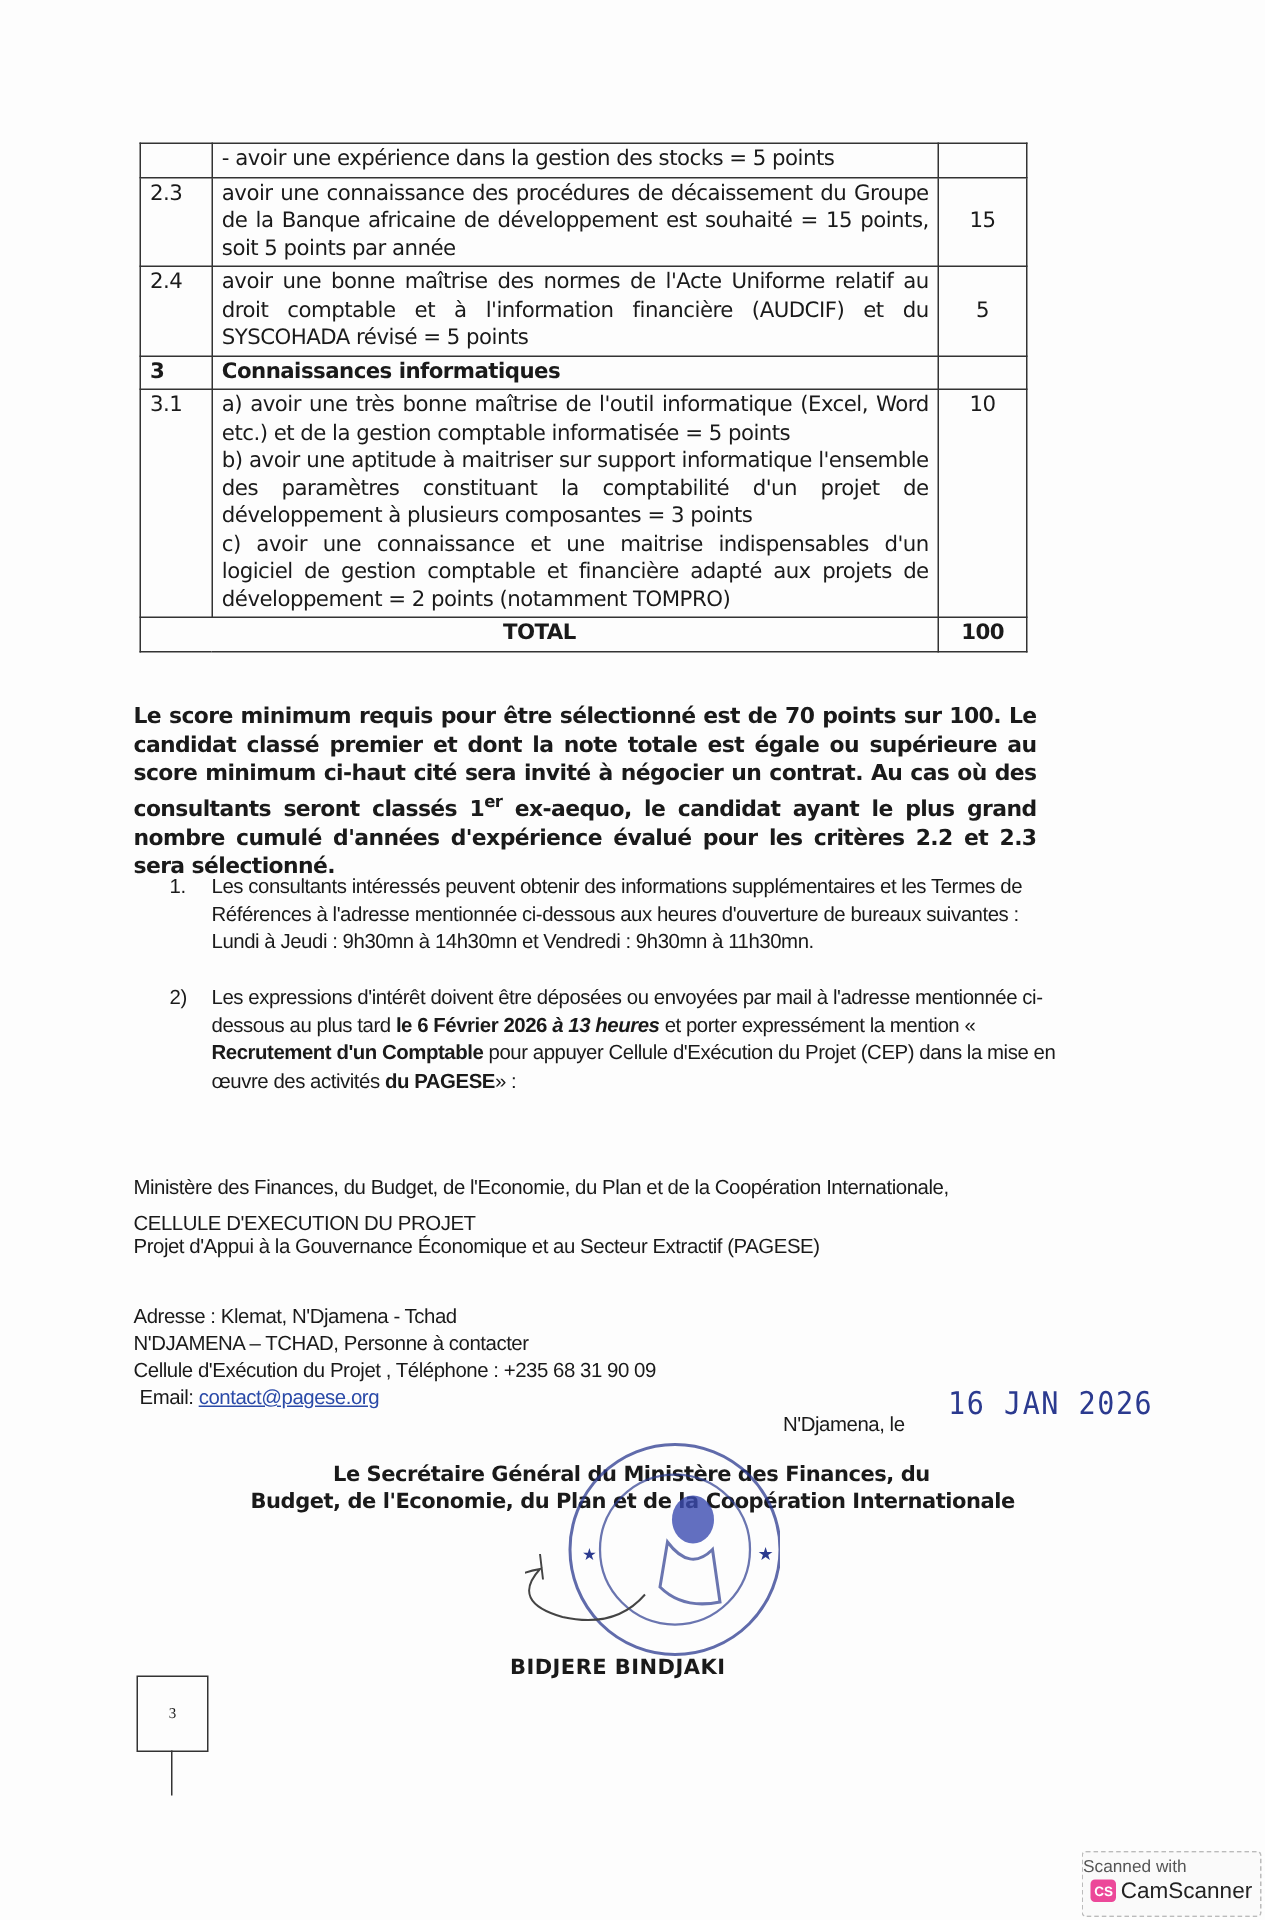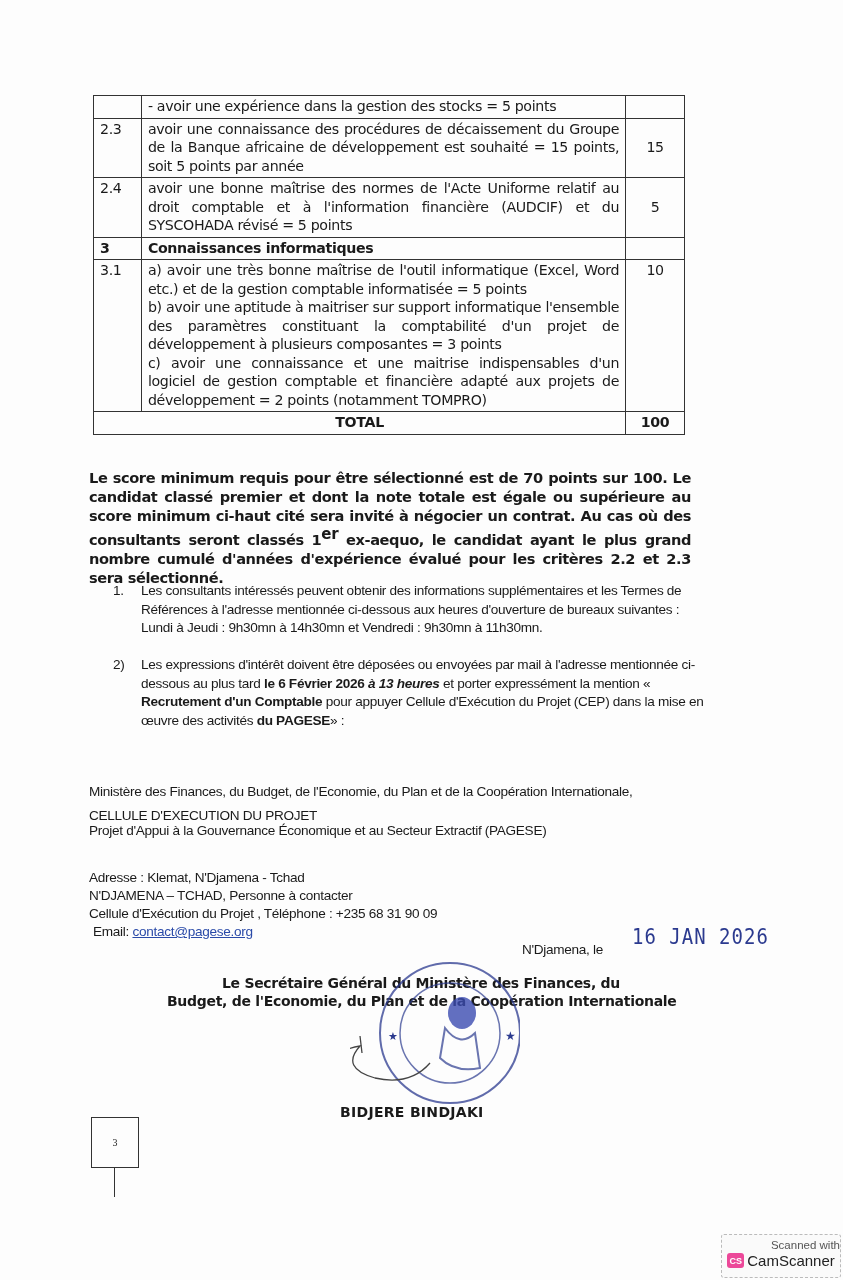--- a/index.html
+++ b/index.html
@@ -19,21 +19,21 @@
     td.pts { width: 46px; text-align: center; padding-right: 5px; }
     td.pts.mid { vertical-align: middle; }
     tr.section td { font-weight: bold; }
     tr.total td { font-weight: bold; }
     tr.total td.label { text-align: center; }
     .bold-para {
       position: absolute; left: 89px; top: 468px; width: 602px;
       font-size: 14.6px; line-height: 19px; font-weight: bold; text-align: justify;
       font-family: "DejaVu Sans", sans-serif; letter-spacing: -0.4px;
     }
-    .bold-para sup { font-size: 15px; }
+    .bold-para sup { font-size: 11px; }
     .list-item {
       position: absolute; left: 113px; width: 592px;
       font-size: 13.6px; line-height: 18.5px; font-family: "Liberation Sans", sans-serif;
       letter-spacing: -0.3px;
     }
     .list-item .marker { position: absolute; left: 0; top: 0; }
     .list-item .content { margin-left: 28px; }
     .addr { position: absolute; left: 89px; font-size: 13.6px; line-height: 18.5px; letter-spacing: -0.3px; }
     .email-link { color: #2a4aa8; text-decoration: underline; }
     .date-line { position: absolute; left: 522px; top: 896px; font-size: 13.6px; letter-spacing: -0.3px; margin-top: 46px; }
@@ -43,21 +43,21 @@
     .stamp { position: absolute; left: 350px; top: 958px; width: 170px; height: 160px; }
     .page-box {
       position: absolute; left: 91px; top: 1117px; width: 46px; height: 49px;
       border: 1.2px solid #333; font-family: "Liberation Serif", serif; font-size: 10px;
       display: flex; align-items: center; justify-content: center;
     }
     .page-tail { position: absolute; left: 114px; top: 1167px; width: 1px; height: 30px; background: #333; }
     .camscanner {
       position: absolute; left: 721px; top: 1234px; width: 118px; height: 42px;
       border: 1px dashed #bbb; border-radius: 3px; background: #fafafa;
-      font-family: "Liberation Sans", sans-serif; text-align: right;
+      font-family: "Liberation Sans", sans-serif; text-align: left;
     }
     .cs-line1 { font-size: 11.5px; color: #555; margin-top: 4px; }
     .cs-line2 { display: flex; align-items: center; justify-content: center; gap: 3px; margin-top: 1px; }
     .cs-logo { width: 17px; height: 15px; background: #ec4899; border-radius: 3px; color: #fff; font-size: 9px; font-weight: bold; display: flex; align-items: center; justify-content: center; }
     .cs-name { font-size: 15px; color: #222; }
   </style>
 </head>
 <body>
 
 <div class="page">

